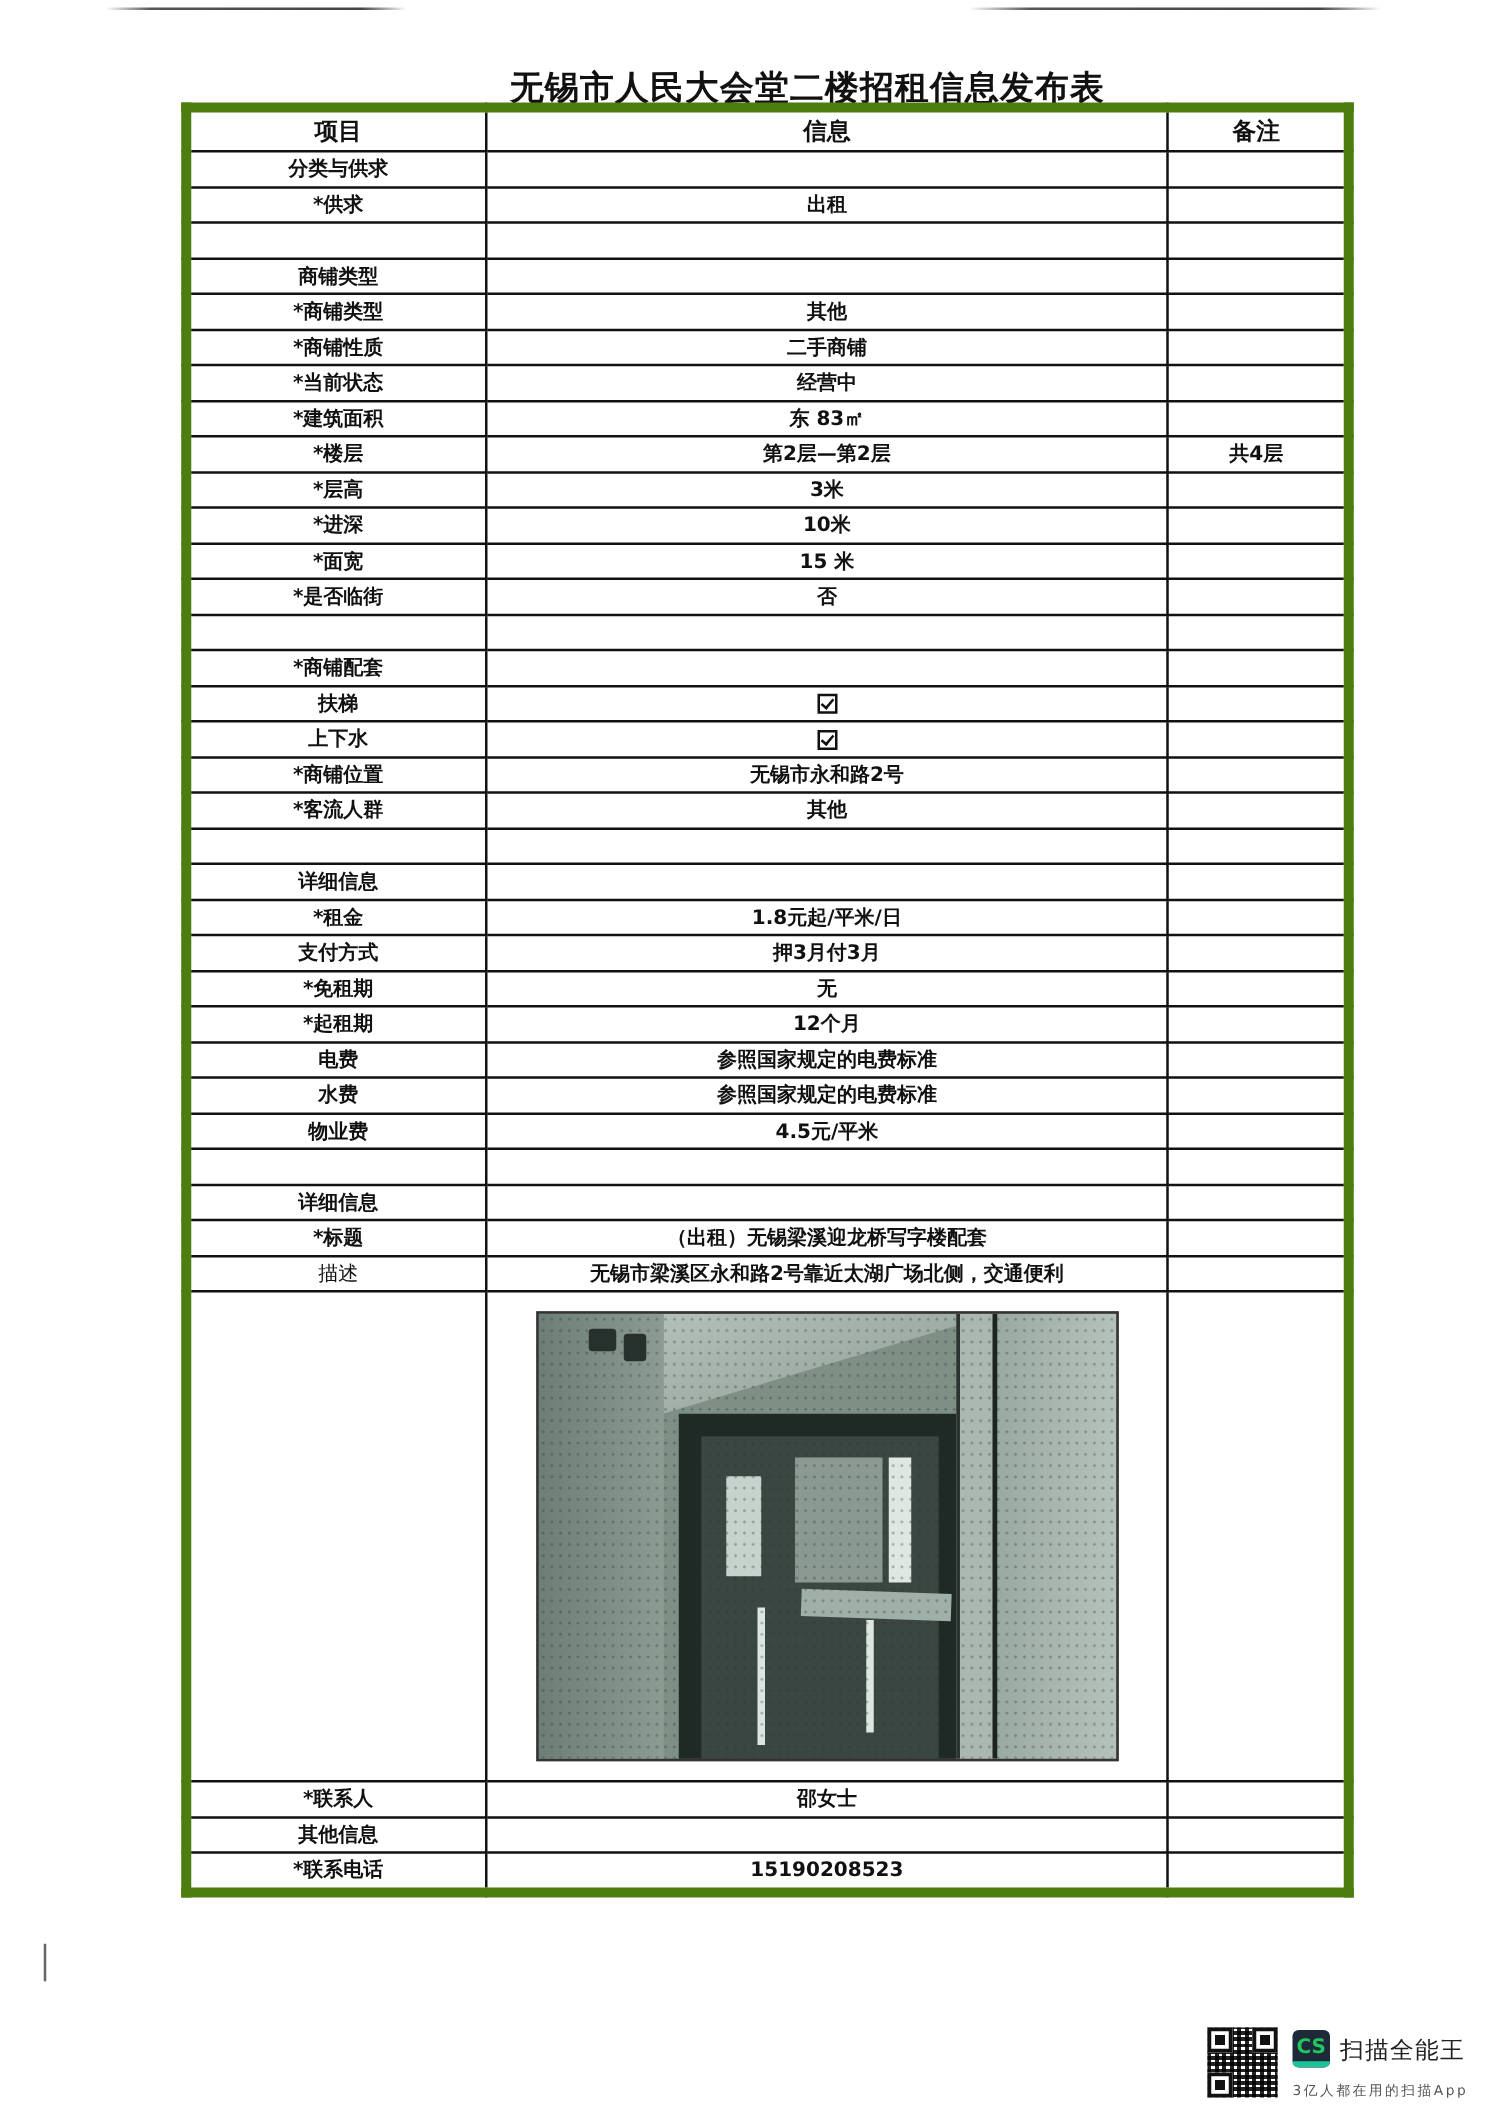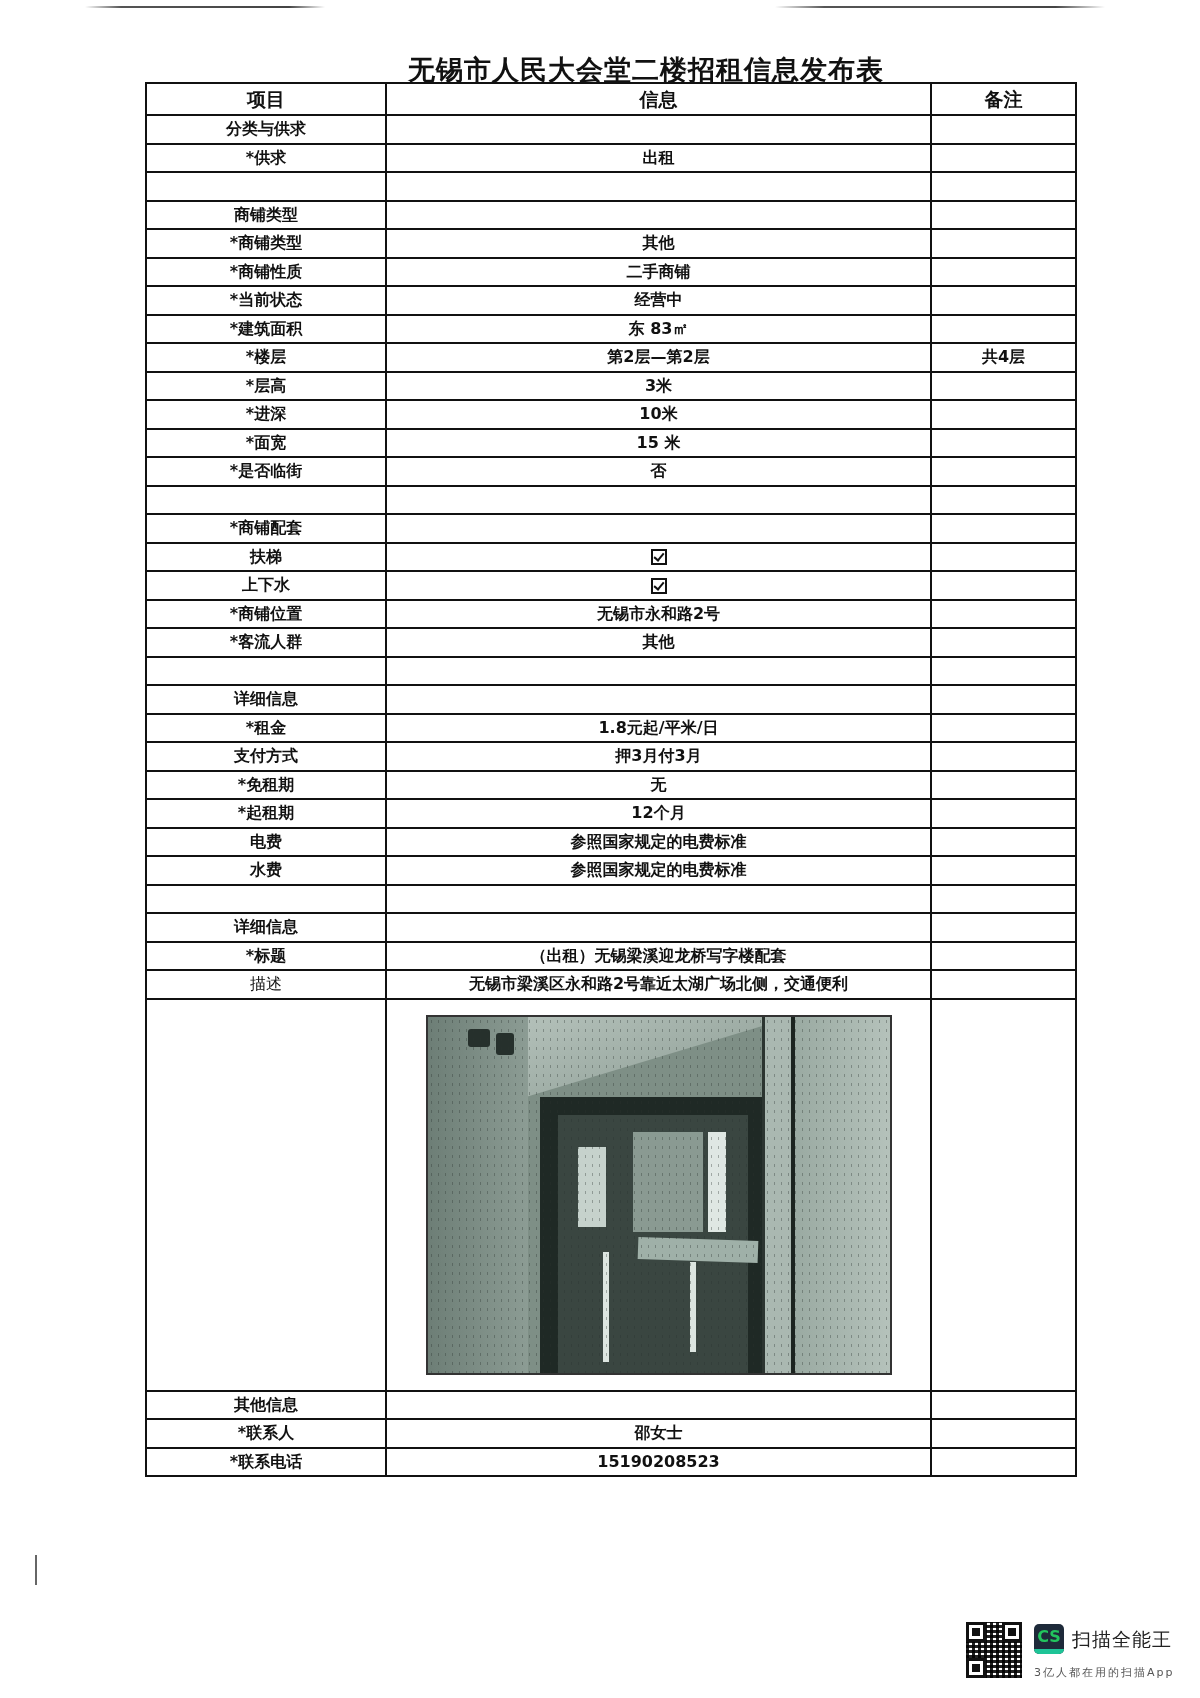--- a/index.html
+++ b/index.html
@@ -1,19 +1,19 @@
 <!DOCTYPE html>
 <html><head>
 <meta charset="utf-8">
 <style>
   html, body { margin: 0; padding: 0; background: #ffffff; }
   body { width: 1200px; height: 1698px; position: relative; overflow: hidden; font-family: "DejaVu Sans", sans-serif; color: #111; }
   .scan-line { position: absolute; height: 2px; background: linear-gradient(90deg, rgba(0,0,0,0) 0%, #555 15%, #444 85%, rgba(0,0,0,0) 100%); }
   .doc-title { position: absolute; top: 52px; left: 0; width: 1200px; text-align: center; font-size: 27px; font-weight: bold; letter-spacing: 1px; color: #111; padding-left: 46px; }
-  .form-table { position: absolute; left: 145px; top: 82px; width: 930px; border-collapse: collapse; table-layout: fixed; border: 2px solid #4d7c0f; }
+  .form-table { position: absolute; left: 145px; top: 82px; width: 930px; border-collapse: collapse; table-layout: fixed; border: 8px solid #4d7c0f; }
   .form-table td, .form-table th { border: 2px solid #111; text-align: center; vertical-align: middle; font-weight: bold; font-size: 16px; padding: 0; height: 26.5px; line-height: 1; color: #111; }
   .form-table th { font-size: 19px; height: 30px; }
   .col-item { width: 240px; }
   .col-info { width: 545px; }
   .col-note { width: 145px; }
   .cell-label { font-size: 16px; }
   .label-normal { font-weight: normal !important; }
   .cell-label-lg { font-size: 20px !important; }
   .checkbox-mark { display: inline-block; width: 12px; height: 12px; border: 2px solid #111; position: relative; vertical-align: middle; }
   .checkbox-mark::after { content: ""; position: absolute; left: 3px; top: 0px; width: 4px; height: 8px; border-right: 2px solid #111; border-bottom: 2px solid #111; transform: rotate(40deg); }
@@ -198,20 +198,25 @@
         <td class="cell-label">电费</td>
         <td>参照国家规定的电费标准</td>
         <td></td>
       </tr>
       <tr>
         <td class="cell-label">水费</td>
         <td>参照国家规定的电费标准</td>
         <td></td>
       </tr>
       <tr>
+        <td class="cell-label">物业费</td>
+        <td>4.5元/平米</td>
+        <td></td>
+      </tr>
+      <tr>
         <td class="cell-label"></td>
         <td></td>
         <td></td>
       </tr>
       <tr>
         <td class="cell-label">详细信息</td>
         <td></td>
         <td></td>
       </tr>
       <tr>
@@ -245,27 +250,27 @@
           <div class="lamp"></div>
           <div class="lamp2"></div>
           <div class="grain"></div>
         </div>
       </td>
       <td></td>
     </tr>
   </tbody>
   <tbody id="tbody-after">
       <tr>
-        <td class="cell-label">其他信息</td>
-        <td></td>
-        <td></td>
-      </tr>
-      <tr>
         <td class="cell-label">*联系人</td>
         <td>邵女士</td>
+        <td></td>
+      </tr>
+      <tr>
+        <td class="cell-label">其他信息</td>
+        <td></td>
         <td></td>
       </tr>
       <tr>
         <td class="cell-label">*联系电话</td>
         <td>15190208523</td>
         <td></td>
       </tr>
     </tbody>
 </table>
 

